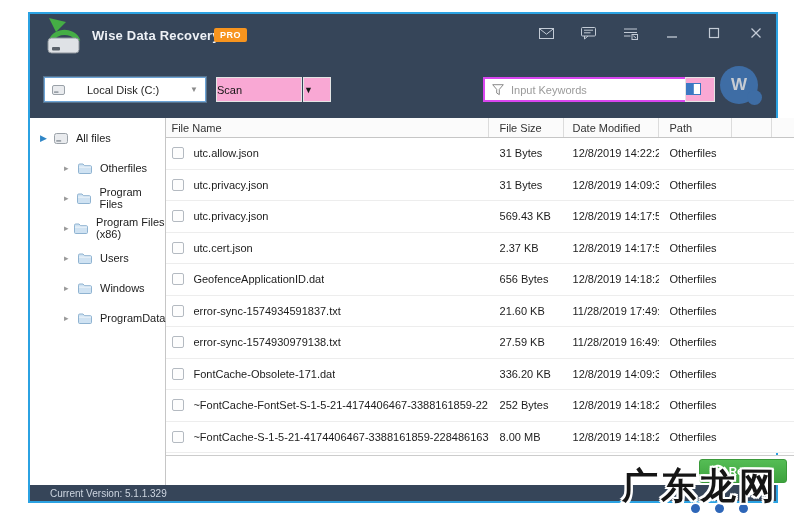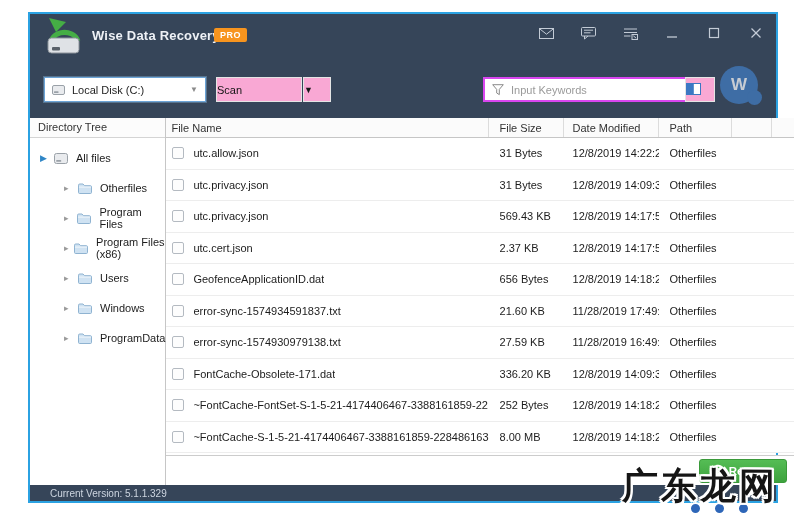--- a/index.html
+++ b/index.html
@@ -16,21 +16,21 @@
   .app-title { position:absolute; left:62px; top:14px; color:#eef1f6; font-size:13px; font-weight:700; letter-spacing:.2px; }
   .pro-badge { position:absolute; left:184px; top:14px; background:#f7941e; color:#fff;
                font-size:9px; font-weight:700; padding:2px 6px 2px; border-radius:2px; letter-spacing:.5px; }
   .tb-icons { position:absolute; right:12px; top:10px; width:226px; height:18px;
               display:flex; justify-content:space-between; align-items:center; }
   .tb-icons .ic { width:16px; height:16px; display:flex; align-items:center; justify-content:center; cursor:default; }
   .ic svg { display:block; }
 
   
   .combo { position:absolute; top:63px; height:25px; background:#fff; display:flex; align-items:center; font-size:11px; color:#1f1f1f; }
-  .drive-combo { left:14px; width:162px; border:1px solid #6ba3d6; box-shadow:0 0 0 1px rgba(150,200,240,.35); }
+  .drive-combo { left:14px; width:162px; border:1px solid #6ba3d6; box-shadow:0 0 0 1px rgba(150,200,240,.35);gap:15px; }
   .search-combo { left:453px; width:220px; border:2px solid #d946ef; }
   .combo .caret { margin-left:auto; margin-right:7px; color:#8b8b8b; font-size:8px; }
   .combo .cicon { margin:0 7px 0 7px; display:flex; }
   .search-combo input { border:none; outline:none; flex:1; font-family:"Liberation Sans",sans-serif;
                         font-size:11px; color:#1f1f1f; background:transparent; }
   .search-combo input::placeholder { color:#9a9a9a; }
   .btn { position:absolute; top:63px; height:25px; background:#f9a8d4; border:1px solid #e4e4e4;
          display:flex; align-items:center; justify-content:flex-start; font-size:11px; color:#141414; cursor:default; }
   .scan-btn { left:186px; width:86px; }
   .scan-arrow { left:273px; width:28px; font-size:9px; color:#1a1a1a; }
@@ -195,21 +195,20 @@
       </div>
 
       <div class="avatar">
         <span>W</span>
       </div>
     </div>
 
     <div class="main">
 
       <div class="tree-panel">
-        <div class="panel-head">Directory Tree</div>
         <div class="tree-body">
           <div class="tree-item root">
             <span class="tw">▶</span>
             <span class="ticon">
               <svg width="14" height="11" viewBox="0 0 14 11">
                   <rect x="0.5" y="0.5" width="13" height="10" rx="2" fill="#e9ebee" stroke="#9aa1a8"></rect>
                   <rect x="2.2" y="7" width="5" height="1.7" rx="0.5" fill="#9aa1a8"></rect>
                 </svg>
             </span>
             <span>All files</span>

